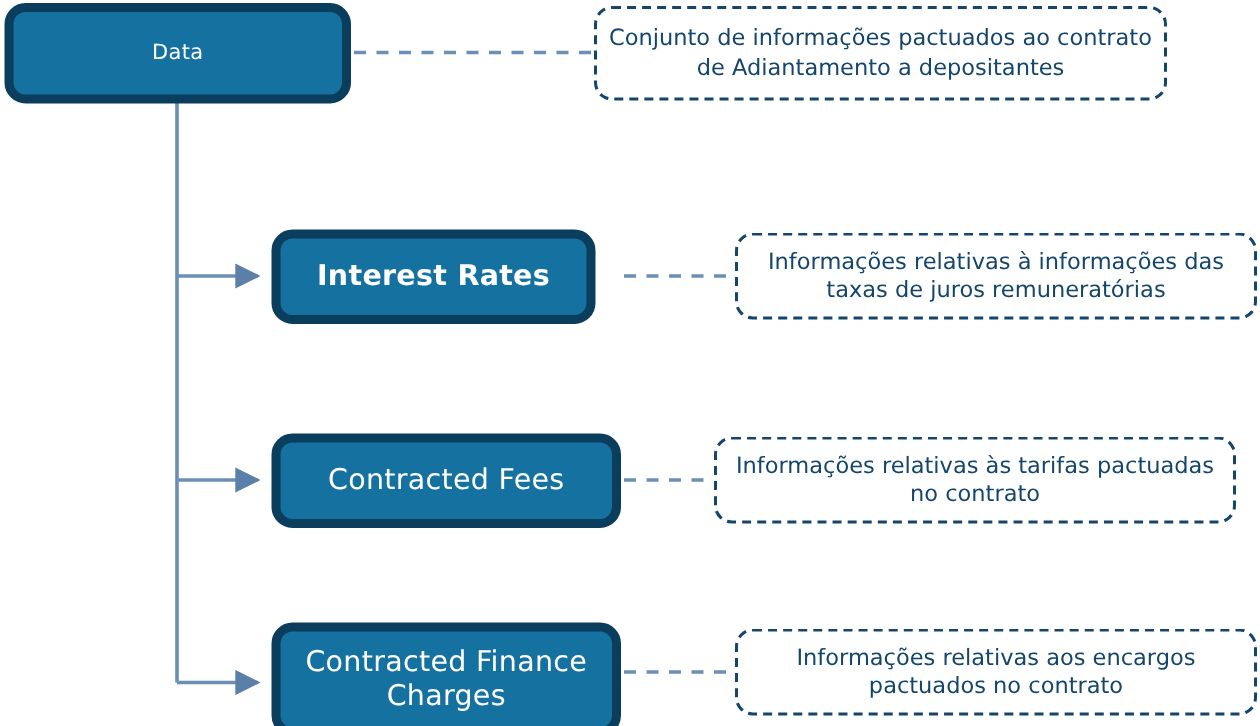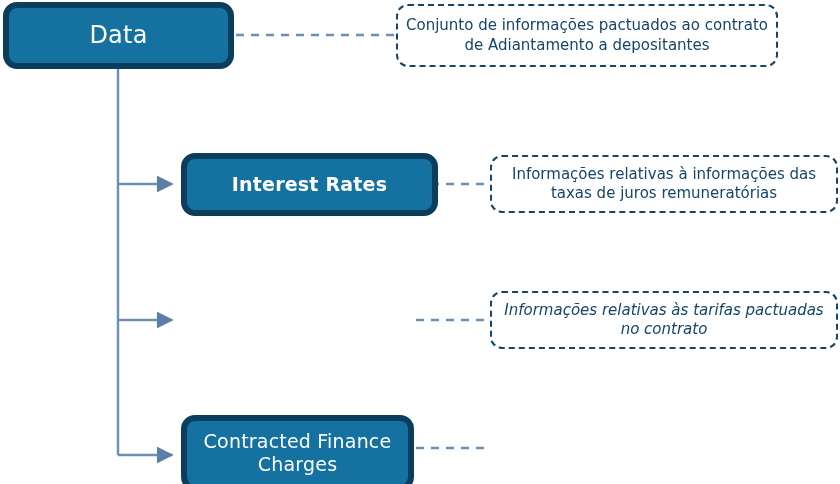--- a/index.html
+++ b/index.html
@@ -22,21 +22,21 @@
     color:#ffffff;
     display:flex;
     align-items:center;
     justify-content:center;
     text-align:center;
     line-height:1.22;
     letter-spacing:.2px;
   }
   .node span{display:block;padding:0 10px;}
 
-  .node-root{font-size:24px;font-weight:400;}
+  .node-root{font-size:14px;font-weight:400;}
   .node-child{font-size:19px;font-weight:400;}
   .node-child.bold{font-weight:700;}
 
   .note{
     position:absolute;
     box-sizing:border-box;
     background:#ffffff;
     border:2px dashed #14456B;
     border-radius:12px;
     color:#14456B;
@@ -74,31 +74,37 @@
   </svg>
 
   <div class="node node-root" style="left:3px;top:2px;width:231px;height:67px;">
     <span>Data</span>
   </div>
 
   <div class="note" style="left:396px;top:4px;width:382px;height:63px;">
     <span>Conjunto de informações pactuados ao contrato de Adiantamento a depositantes</span>
   </div>
 
-  <div class="node node-child bold" style="left:181px;top:153px;width:257px;height:63px;text-align:right;">
+  <div class="node node-child bold" style="left:181px;top:153px;width:216px;height:63px;text-align:right;">
     <span>Interest Rates</span>
   </div>
 
   <div class="note" style="left:490px;top:155px;width:348px;height:58px;">
     <span>Informações relativas à informações das taxas de juros remuneratórias</span>
   </div>
 
+  <div class="node node-child" style="left:181px;top:289px;width:233px;height:63px;">
+    <span>Contracted Fees</span>
+  </div>
 
-  <div class="note" style="left:490px;top:291px;width:348px;height:58px;font-style:italic;">
+  <div class="note" style="left:476px;top:291px;width:348px;height:58px;">
     <span>Informações relativas às tarifas pactuadas no contrato</span>
   </div>
 
   <div class="node node-child" style="left:181px;top:415px;width:233px;height:76px;">
     <span>Contracted Finance Charges</span>
   </div>
 
+  <div class="note" style="left:490px;top:419px;width:348px;height:58px;">
+    <span>Informações relativas aos encargos pactuados no contrato</span>
+  </div>
 
 </div>
 
 </body></html>

